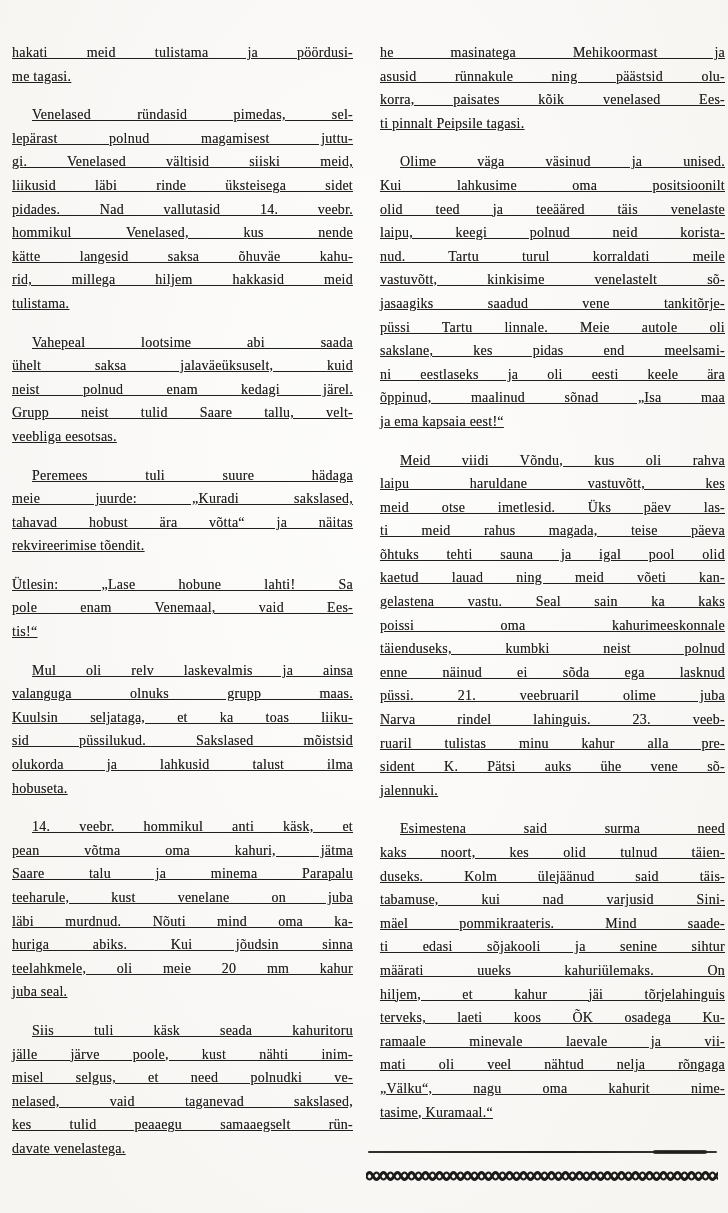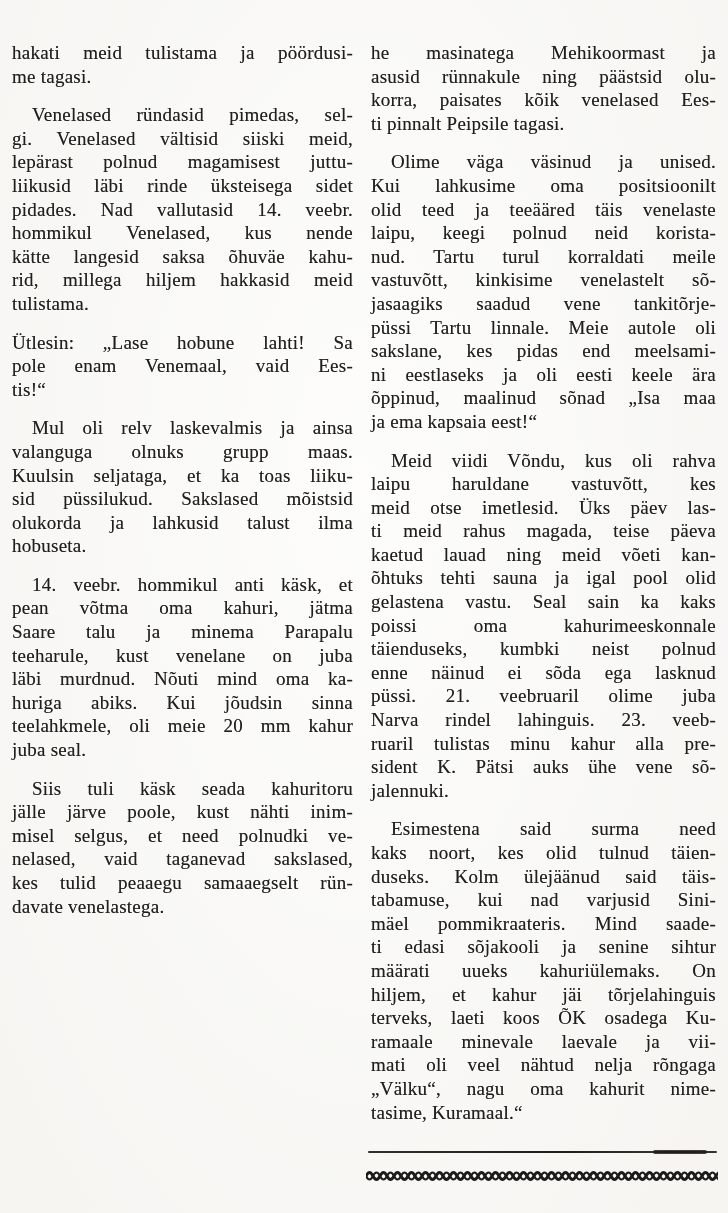--- a/index.html
+++ b/index.html
@@ -18,26 +18,27 @@
     position: absolute;
     inset: 0;
     background:
       radial-gradient(ellipse at 50% 40%, rgba(255,255,255,0.6), rgba(0,0,0,0.015) 90%),
       #faf9f6;
   }
   .column {
     position: absolute;
     top: 41px;
     color: #211f1d;
-    font-size: 19px;
+    font-size: 14px;
     line-height: 23.6px;
     letter-spacing: 0.25px;
+    text-decoration: underline;
   }
   .col-left  { left: 12px;  width: 341px; }
-  .col-right { left: 371px; width: 345px; }
+  .col-right { left: 380px; width: 345px; }
   .para { margin: 0 0 0 0; }
   .para + .para { margin-top: 15px; }
   .line {
     text-align: justify;
     text-align-last: justify;
     white-space: normal;
     text-shadow: 0 0 0.4px rgba(33,31,29,0.55);
   }
   .line.last {
     text-align-last: left;
@@ -78,28 +79,41 @@
 <body>
 
 <div class="page">
   <div class="column col-left">
       <div class="para">
         <div class="line first">hakati meid tulistama ja pöördusi-</div>
         <div class="line last">me tagasi.</div>
       </div>
       <div class="para indent">
         <div class="line first">Venelased ründasid pimedas, sel-</div>
+        <div class="line">lepärast polnud magamisest juttu-</div>
         <div class="line">gi. Venelased vältisid siiski meid,</div>
-        <div class="line">lepärast polnud magamisest juttu-</div>
         <div class="line">liikusid läbi rinde üksteisega sidet</div>
         <div class="line">pidades. Nad vallutasid 14. veebr.</div>
         <div class="line">hommikul Venelased, kus nende</div>
         <div class="line">kätte langesid saksa õhuväe kahu-</div>
         <div class="line">rid, millega hiljem hakkasid meid</div>
         <div class="line last">tulistama.</div>
+      </div>
+      <div class="para indent">
+        <div class="line first">Vahepeal lootsime abi saada</div>
+        <div class="line">ühelt saksa jalaväeüksuselt, kuid</div>
+        <div class="line">neist polnud enam kedagi järel.</div>
+        <div class="line">Grupp neist tulid Saare tallu, velt-</div>
+        <div class="line last">veebliga eesotsas.</div>
+      </div>
+      <div class="para indent">
+        <div class="line first">Peremees tuli suure hädaga</div>
+        <div class="line">meie juurde: „Kuradi sakslased,</div>
+        <div class="line">tahavad hobust ära võtta“ ja näitas</div>
+        <div class="line last">rekvireerimise tõendit.</div>
       </div>
       <div class="para indent">
         <div class="line">Ütlesin: „Lase hobune lahti! Sa</div>
         <div class="line">pole enam Venemaal, vaid Ees-</div>
         <div class="line last">tis!“</div>
       </div>
       <div class="para indent">
         <div class="line first">Mul oli relv laskevalmis ja ainsa</div>
         <div class="line">valanguga olnuks grupp maas.</div>
         <div class="line">Kuulsin seljataga, et ka toas liiku-</div>
@@ -145,22 +159,22 @@
         <div class="line">sakslane, kes pidas end meelsami-</div>
         <div class="line">ni eestlaseks ja oli eesti keele ära</div>
         <div class="line">õppinud, maalinud sõnad „Isa maa</div>
         <div class="line last">ja ema kapsaia eest!“</div>
       </div>
       <div class="para indent">
         <div class="line first">Meid viidi Võndu, kus oli rahva</div>
         <div class="line">laipu haruldane vastuvõtt, kes</div>
         <div class="line">meid otse imetlesid. Üks päev las-</div>
         <div class="line">ti meid rahus magada, teise päeva</div>
+        <div class="line">õhtuks tehti sauna ja igal pool olid</div>
         <div class="line">kaetud lauad ning meid võeti kan-</div>
-        <div class="line">õhtuks tehti sauna ja igal pool olid</div>
         <div class="line">gelastena vastu. Seal sain ka kaks</div>
         <div class="line">poissi oma kahurimeeskonnale</div>
         <div class="line">täienduseks, kumbki neist polnud</div>
         <div class="line">enne näinud ei sõda ega lasknud</div>
         <div class="line">püssi. 21. veebruaril olime juba</div>
         <div class="line">Narva rindel lahinguis. 23. veeb-</div>
         <div class="line">ruaril tulistas minu kahur alla pre-</div>
         <div class="line">sident K. Pätsi auks ühe vene sõ-</div>
         <div class="line last">jalennuki.</div>
       </div>

